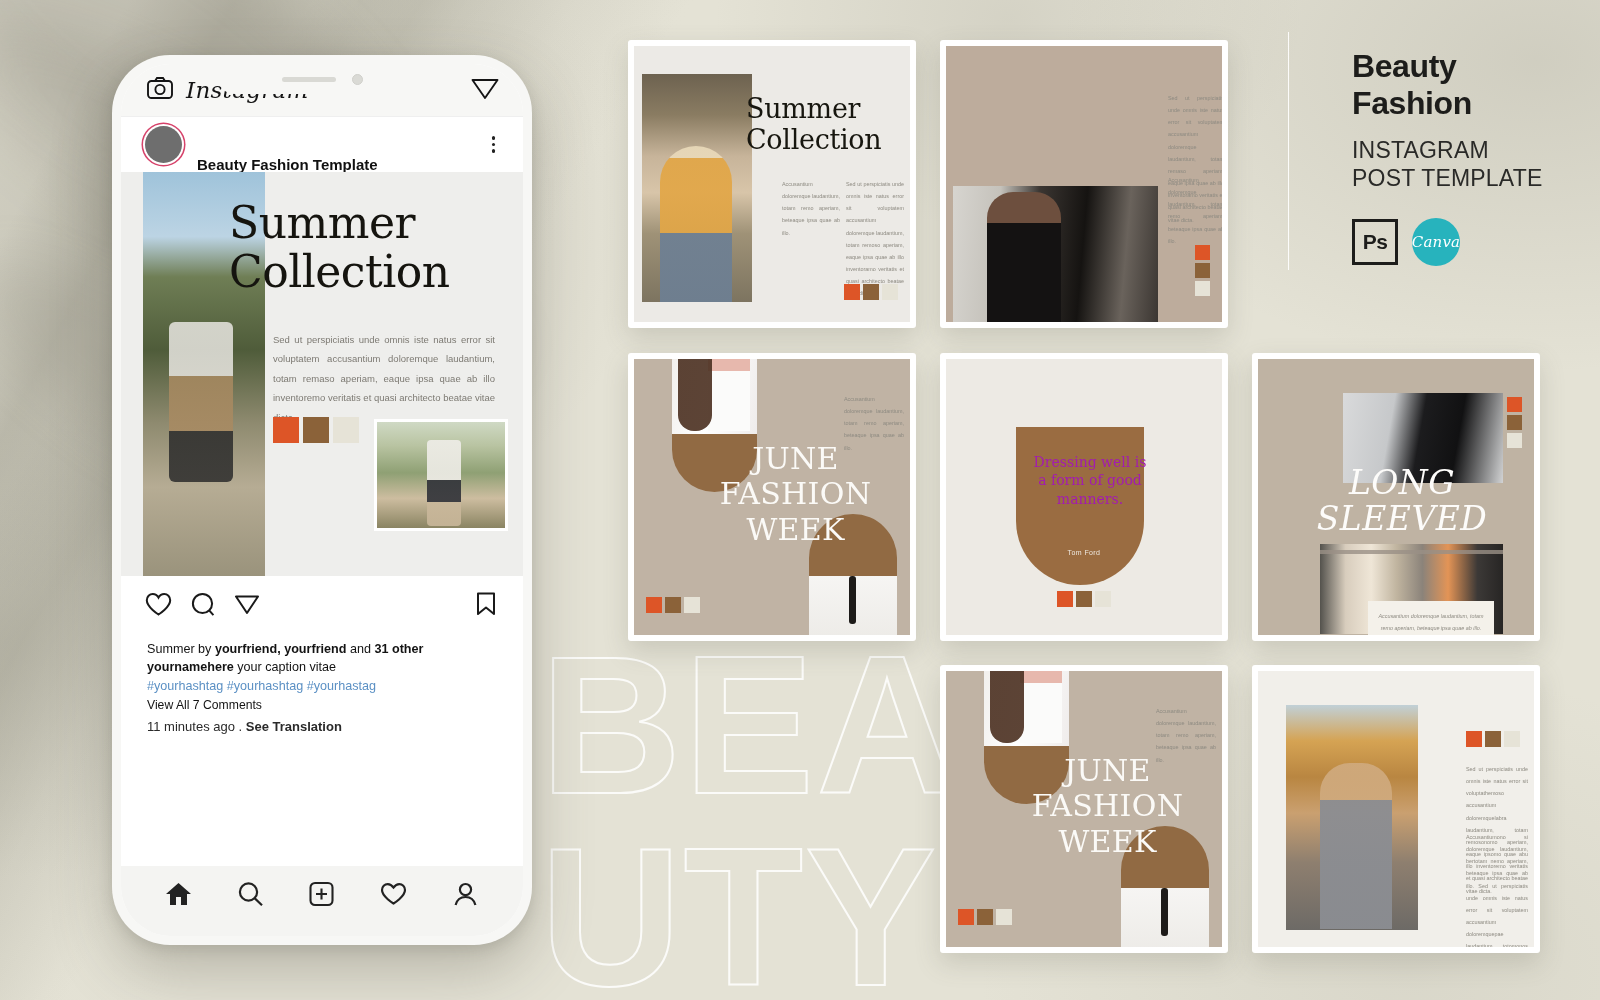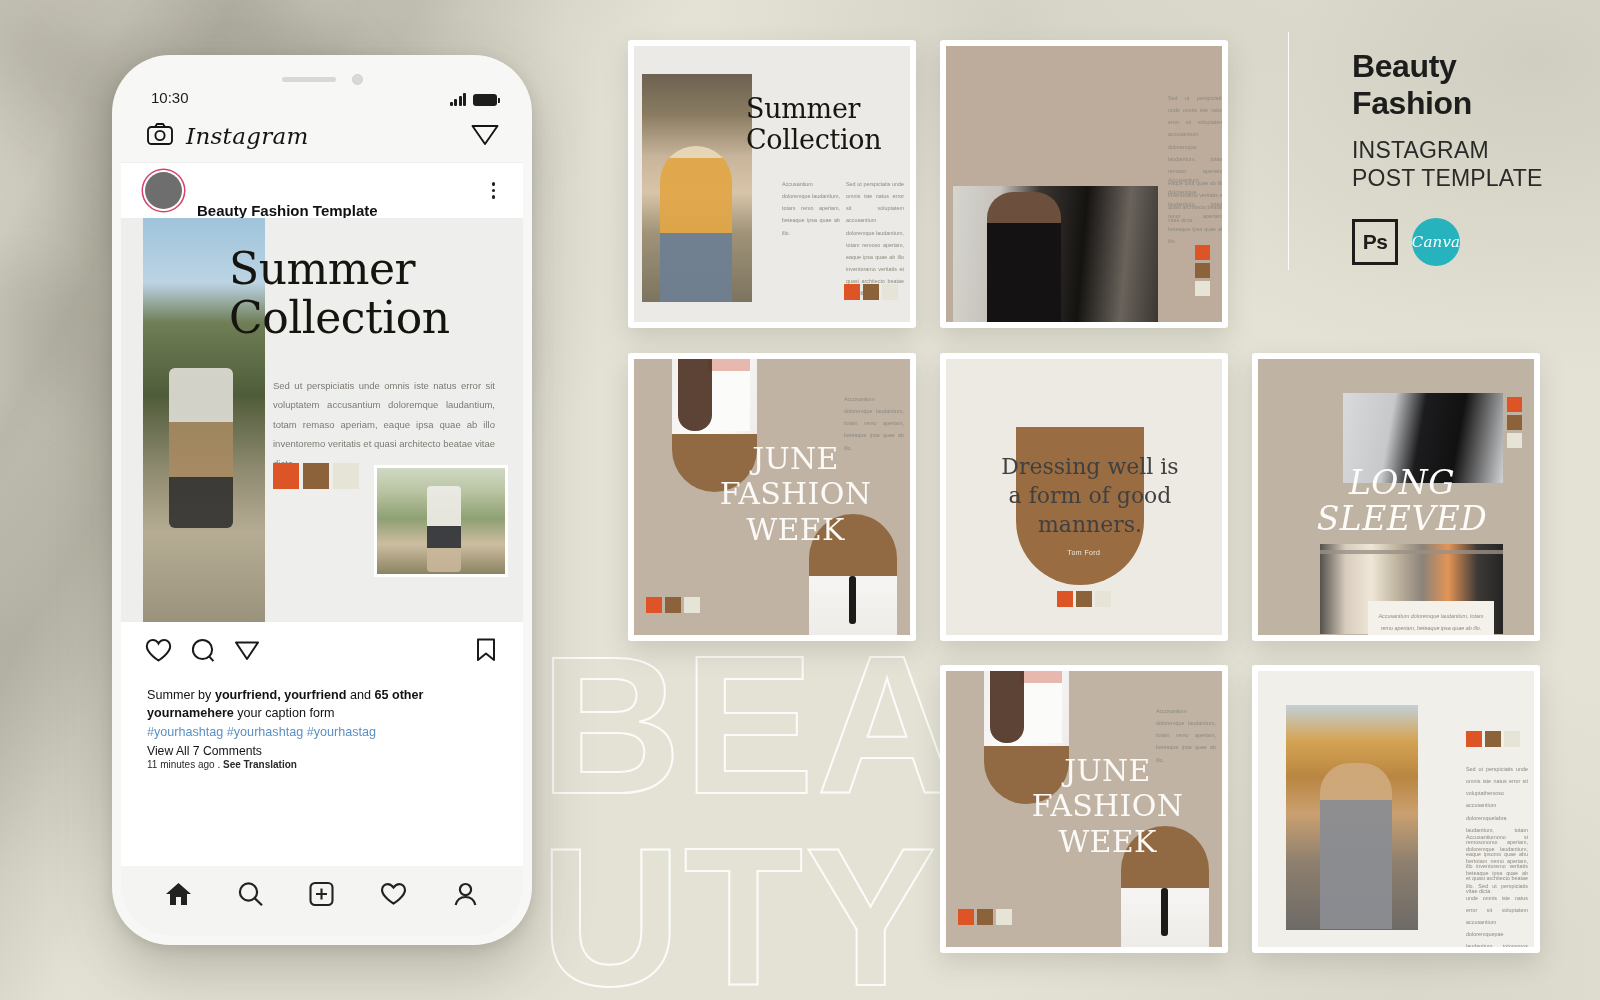--- a/index.html
+++ b/index.html
@@ -179,21 +179,21 @@
     justify-content: space-between; padding: 0 26px 0 24px;
   }
   #pa-left { display: flex; align-items: center; gap: 18px; }
 
   #caption { background: #fff; padding: 4px 26px 0 26px; color: #131313; }
   .cap-line { font-size: 12.6px; line-height: 1.45; }
   .cap-line.l1 { }
   .cap-line b { font-weight: 700; }
   .cap-tags { color: #5b90c4; font-size: 12.6px; line-height: 1.5; }
   #cap-comments { font-size: 12.2px; margin-top: 3px; }
-  #cap-time { font-size: 10px; margin-top: 1px; color: #2a2a2a; }
+  #cap-time { font-size: 13px; margin-top: 7px; color: #2a2a2a; }
   #cap-time b { font-weight: 700; }
 
   #tabbar {
     margin-top: auto; height: 70px; background: #f4f4f2;
     display: flex; align-items: center; justify-content: space-around;
     padding: 0 22px 10px 22px;
   }
 
   
   .card {
@@ -271,21 +271,21 @@
   .jfw .sws { position:absolute; left:12px; bottom:22px; }
 
   
   #c4 .bgf { position:absolute; inset:0; background:#edeae4; }
   #c4 .arch {
     position:absolute; left:70px; top:68px; width:128px; height:158px;
     background:#9a6c41; border-radius: 0 0 64px 64px;
   }
   #c4 .quote {
     position:absolute; left:22px; top:94px; width:244px; text-align:center;
-    font-size:22px; line-height:1.31; color:#404040; white-space:pre-line;
+    font-size:14px; line-height:1.31; color:#a21caf; white-space:pre-line;
   }
   #c4 .author { position:absolute; left:0; right:0; top:190px; text-align:center; font-size:7px; letter-spacing:0.4px; color:#efe9e1; }
   #c4 .sws { position:absolute; left:0; right:0; bottom:28px; display:flex; justify-content:center; }
 
   
   #c5 .bgf { position:absolute; inset:0; background:#bfb3a3; }
   #c5 .photoTop {
     position:absolute; left:85px; top:34px; width:160px; height:90px;
     background: linear-gradient(100deg,#d9dadb 0%,#c6c8ca 30%,#1c1c1e 48%, #111112 70%, #d2d3d4 100%);
   }
@@ -330,32 +330,20 @@
 UTY</div>
 
 <div id="phone">
   <div id="phone-screen">
 
     <div id="notch">
       <div id="speaker"></div>
       <div id="front-cam"></div>
     </div>
 
-    <div id="status-bar">
-      <div id="status-time">10:30</div>
-      <div id="status-right">
-        <span class="bars">
-          <i style="height:4px"></i>
-            <i style="height:7px"></i>
-            <i style="height:10px"></i>
-            <i style="height:13px"></i>
-        </span>
-        <span id="battery"></span>
-      </div>
-    </div>
 
     <div id="ig-header">
       <div id="ig-left">
         <span>
           <svg width="26" height="22" viewBox="0 0 26 22" fill="none" stroke="#151515" stroke-width="1.9">
             <rect x="1" y="4" width="24" height="17" rx="3.5"></rect>
             <path d="M8 4 L10 1 H16 L18 4"></path>
             <circle cx="13" cy="12.5" r="4.6"></circle>
           </svg>
         </span>
@@ -413,22 +401,22 @@
         </span>
       </div>
       <span>
         <svg width="22" height="26" viewBox="0 0 22 26" fill="none" stroke="#1a1a1a" stroke-width="2" stroke-linejoin="round">
           <path d="M3 2.5 H19 V23 L11 16.5 L3 23 Z"></path>
         </svg>
       </span>
     </div>
 
     <div id="caption">
-      <div class="cap-line l1"><span>Summer by </span><b>yourfriend, yourfriend</b><span> and </span><b>65 other</b></div>
-      <div class="cap-line"><b>yournamehere</b><span> your caption form</span></div>
+      <div class="cap-line l1"><span>Summer by </span><b>yourfriend, yourfriend</b><span> and </span><b>31 other</b></div>
+      <div class="cap-line"><b>yournamehere</b><span> your caption vitae</span></div>
       <div class="cap-tags">#yourhashtag #yourhashtag #yourhastag</div>
       <div id="cap-comments">View All 7 Comments</div>
       <div id="cap-time"><span>11 minutes ago . </span><b>See Translation</b></div>
     </div>
 
     <div id="tabbar">
       <span>
         <svg width="27" height="26" viewBox="0 0 27 26" fill="#222">
             <path d="M13.5 2 L26 13 H22 V24 H16 V16 H11 V24 H5 V13 H1 Z"></path>
           </svg>

